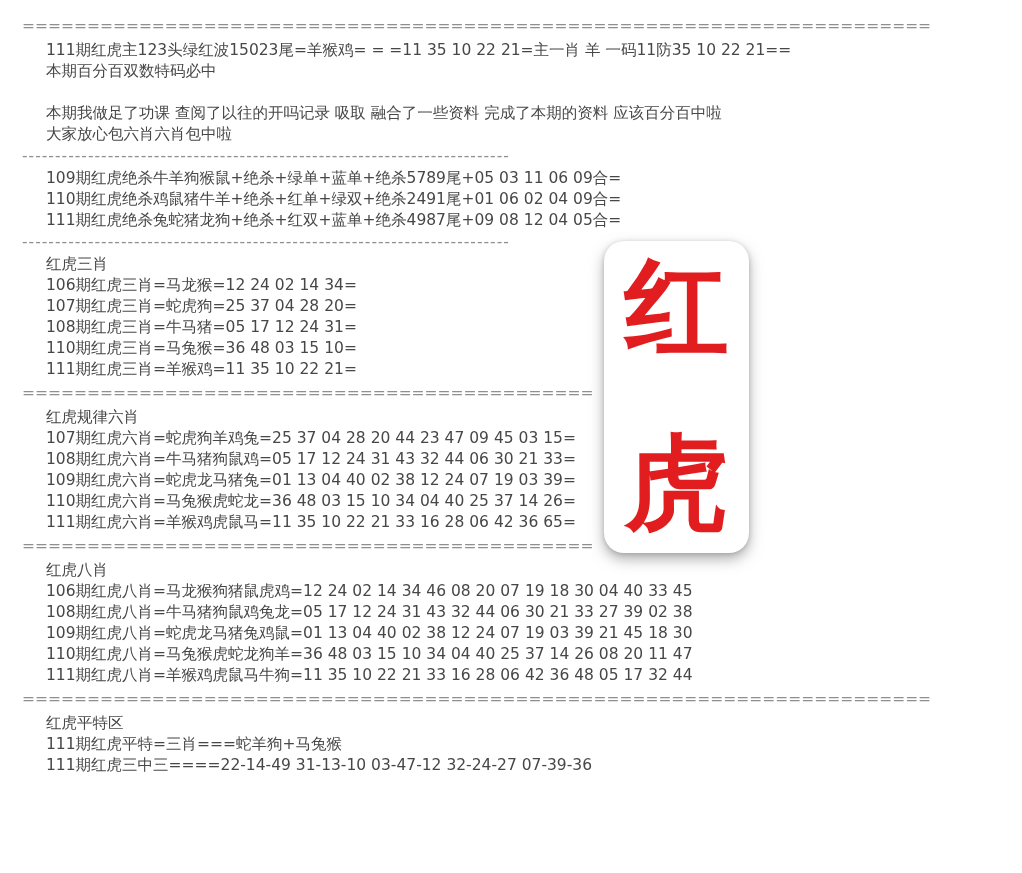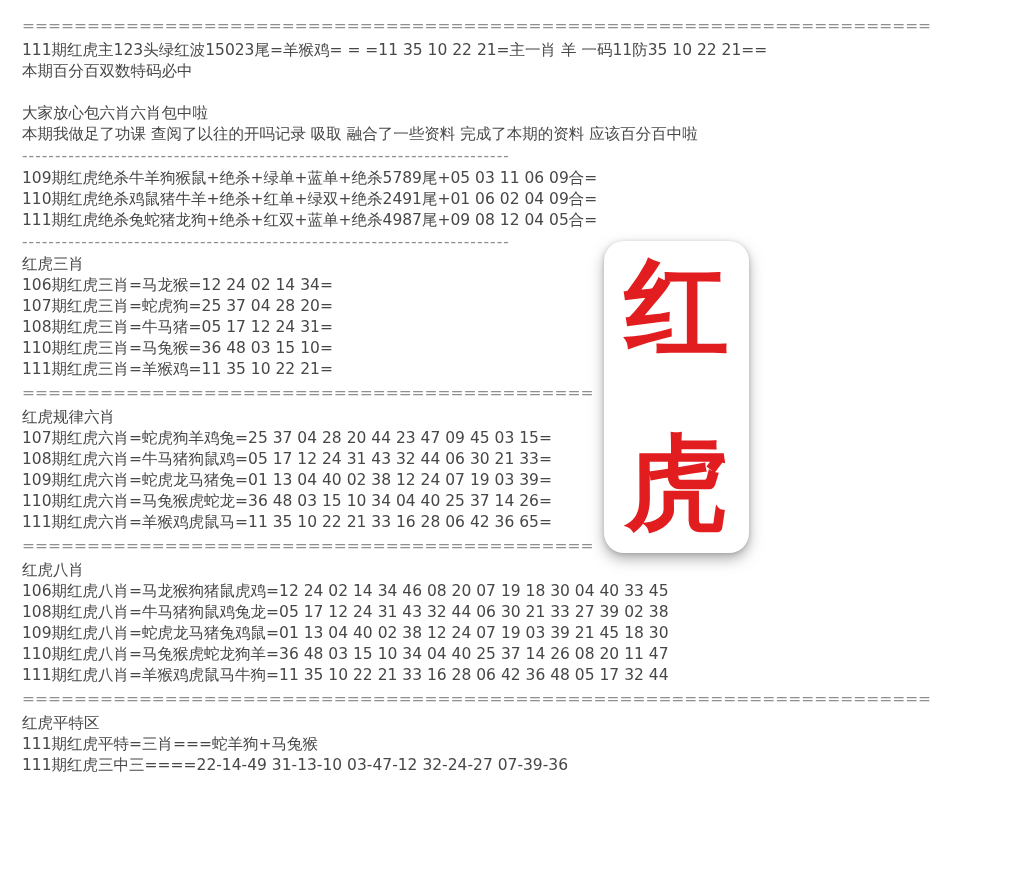--- a/index.html
+++ b/index.html
@@ -9,20 +9,21 @@
     font-family:"DejaVu Sans","Liberation Sans",sans-serif;
     font-size:15.5px;
     color:#474747;
     position:relative;
     overflow:hidden;
   }
   .content{padding:13px 0 0 22px;}
   .line{
     height:21px;line-height:21px;
     white-space:nowrap;
+    margin-left:24px;
   }
   .sep{
     color:#8f8f8f;
     margin:3px 0;
     letter-spacing:0;
   }
   .sep.dash{
     color:#909090;
     letter-spacing:1px;
     margin:1px 0;
@@ -51,22 +52,22 @@
 </style>
 </head>
 <body>
 
 <div class="content">
 
   <div class="line sep">======================================================================</div>
   <div class="line">111期红虎主123头绿红波15023尾=羊猴鸡= = =11 35 10 22 21=主一肖 羊 一码11防35 10 22 21==</div>
   <div class="line">本期百分百双数特码必中</div>
   <div class="blank"></div>
+  <div class="line">本期我做足了功课 查阅了以往的开吗记录 吸取 融合了一些资料 完成了本期的资料 应该百分百中啦</div>
   <div class="line">大家放心包六肖六肖包中啦</div>
-  <div class="line">本期我做足了功课 查阅了以往的开吗记录 吸取 融合了一些资料 完成了本期的资料 应该百分百中啦</div>
 
   <div class="line sep dash">--------------------------------------------------------------------------</div>
   <div class="line">109期红虎绝杀牛羊狗猴鼠+绝杀+绿单+蓝单+绝杀5789尾+05 03 11 06 09合=</div>
   <div class="line">110期红虎绝杀鸡鼠猪牛羊+绝杀+红单+绿双+绝杀2491尾+01 06 02 04 09合=</div>
   <div class="line">111期红虎绝杀兔蛇猪龙狗+绝杀+红双+蓝单+绝杀4987尾+09 08 12 04 05合=</div>
   <div class="line sep dash">--------------------------------------------------------------------------</div>
 
   <div class="line">红虎三肖</div>
   <div class="line">106期红虎三肖=马龙猴=12 24 02 14 34=</div>
   <div class="line">107期红虎三肖=蛇虎狗=25 37 04 28 20=</div>

